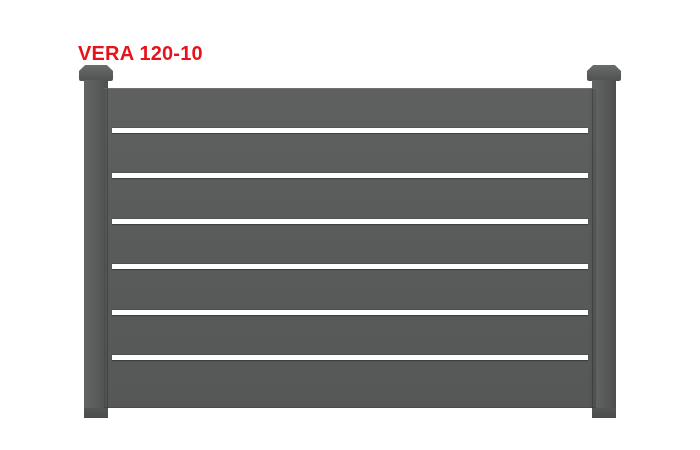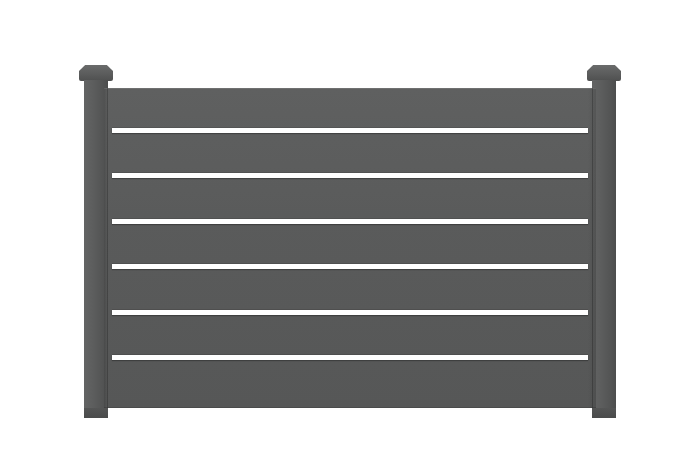--- a/index.html
+++ b/index.html
@@ -110,20 +110,21 @@
     background: linear-gradient(180deg, #545555 0%, #4a4b4b 100%);
   }
   .foot-left  { left: 84px;  top: 408px; }
   .foot-right { left: 592px; top: 408px; }
 </style>
 </head>
 <body style="background: rgb(255, 255, 255);">
 
 <div id="canvas">
 
+  <div id="product-title" style="color: rgb(232, 19, 26);">VERA 120-10</div>
 
   <div id="fence">
 
     <div class="post-cap cap-left"></div>
     <div class="post-cap cap-right"></div>
 
     <div class="post post-left"></div>
     <div class="post post-right"></div>
 
     <div class="panel"></div>

